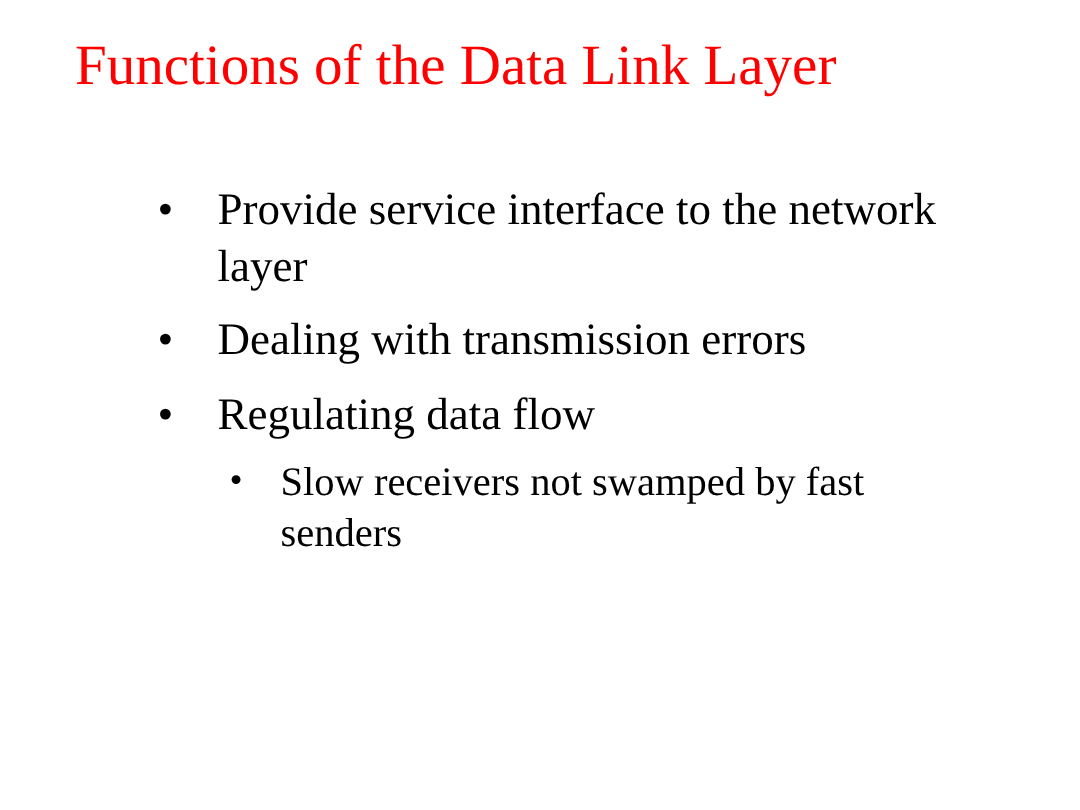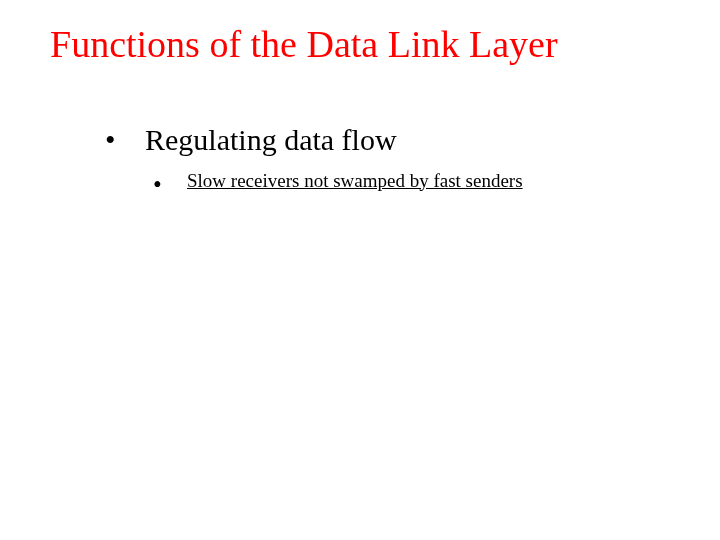--- a/index.html
+++ b/index.html
@@ -44,43 +44,48 @@
       top: 0;
       font-size: 30px;
       color: #000000;
     }
     .sub-list {
       list-style: none;
       margin-top: 10px;
     }
     .sub-item {
       position: relative;
-      font-size: 19px;
+      font-size: 27px;
       color: #000000;
       line-height: 1.25;
       padding-left: 42px;
-      text-decoration: underline;
     }
     .sub-item::before {
       content: "•";
       position: absolute;
       left: 8px;
       top: 0;
       font-size: 25px;
       color: #000000;
     }
   </style>
 </head>
 <body>
 
 <h1 class="title">Functions of the Data Link Layer</h1>
 
 <div class="content">
   <ul class="main-list">
     <li class="main-item">
+      <span>Provide service interface to the network layer</span>
+    </li>
+    <li class="main-item">
+      <span>Dealing with transmission errors</span>
+    </li>
+    <li class="main-item">
       <span>Regulating data flow</span>
       <ul class="sub-list">
         <li class="sub-item">
           <span>Slow receivers not swamped by fast senders</span>
         </li>
       </ul>
     </li>
   </ul>
 </div>
 

